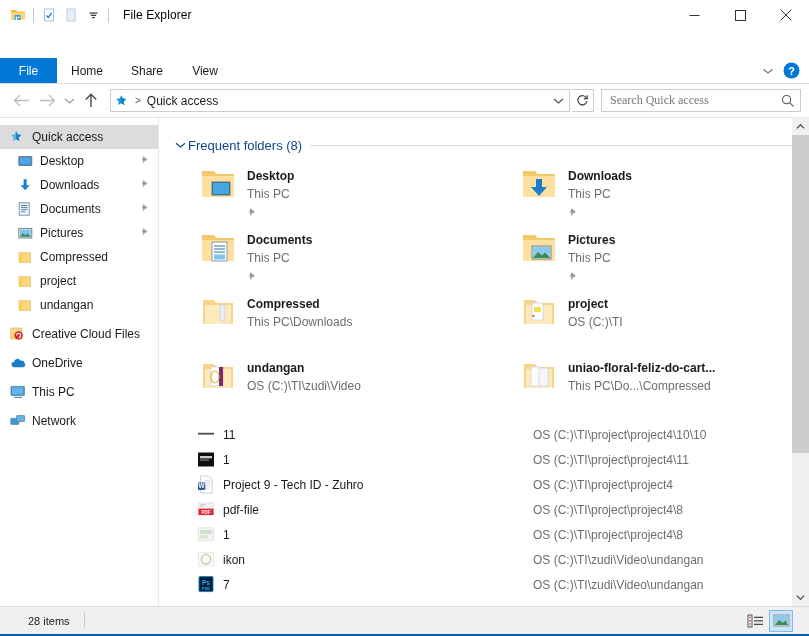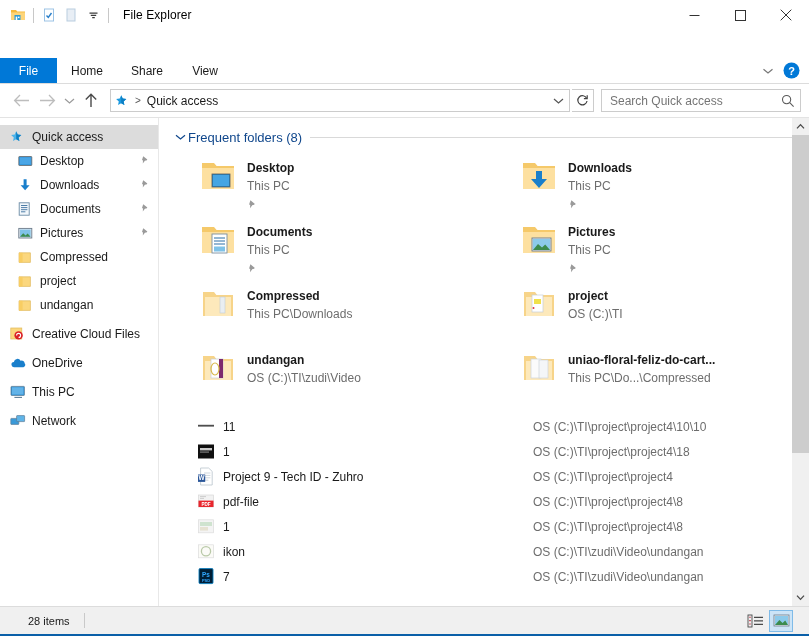--- a/index.html
+++ b/index.html
@@ -52,42 +52,42 @@
   .crumb-text { font-size: 12px; color: #1a1a1a; padding-left: 4px; }
   .addr-drop { width: 22px; height: 21px; display:flex; align-items:center;
                justify-content:center; margin-left: auto; }
   .refresh-btn { width: 22px; height: 23px; border: 1px solid #cccccc;
                  border-left: none; display:flex; align-items:center;
                  justify-content:center; background: #fff; }
   .searchbox { width: 200px; height: 23px; border: 1px solid #cccccc;
                display:flex; align-items:center; margin-left: 7px; background:#fff; }
   .search-ph { font-size: 12px; color: #6d28d9; padding-left: 8px; flex:1;
                border:none; outline:none; background:transparent;
-               font-family: Liberation Sans, sans-serif; }
+               font-family: Liberation Serif, serif; }
   .search-icon { width: 24px; display:flex; align-items:center; justify-content:center; }
 
   
   .body { flex: 1; display: flex; min-height: 0; border-top: 1px solid #e3e3e3; }
 
   
   .sidebar { width: 159px; flex: 0 0 159px; background: #fff; overflow: hidden;
              border-right: 1px solid #e8e8e8; padding-top: 7px; }
   .side-item { height: 24px; display: flex; align-items: center; padding-left: 18px;
                font-size: 12px; color: #1a1a1a; white-space: nowrap; position: relative; }
   .side-item.root { padding-left: 10px; }
   .side-item.selected { background: #dcdcdc; }
   .side-ico { width: 22px; display: flex; align-items: center; justify-content: flex-start; }
   .side-label { overflow: hidden; }
   .pin { position: absolute; right: 8px; top: 50%; transform: translateY(-50%); }
   .side-gap { height: 5px; }
 
   
   .content { flex: 1; background: #fff; position: relative; overflow: hidden;
              padding-left: 8px; }
-  .group-hdr { display: flex; align-items: center; height: 26px; margin-top: 6px;
+  .group-hdr { display: flex; align-items: center; height: 26px; margin-top: 14px;
                padding-left: 5px; }
   .grp-chev { width: 16px; display:flex; align-items:center; justify-content:center; }
   .grp-title { font-size: 13px; color: #10478c; white-space: nowrap; padding-right: 8px; }
   .grp-rule { flex: 1; height: 1px; background: #d9d9d9; margin-right: 14px; }
 
   .folders { display: grid; grid-template-columns: 1fr 1fr; column-gap: 0px;
              padding: 5px 0 0 0; }
   .folder-cell { display: flex; align-items: flex-start; height: 64px; padding-left: 30px; }
   .f-icon { width: 44px; flex: 0 0 44px; display:flex; align-items:flex-start;
             justify-content:center; padding-top: 4px; }
@@ -581,21 +581,21 @@
 
         <div class="rec-row">
           <span class="r-icon">
             <svg width="19" height="17" viewBox="0 0 19 17">
                 <rect x="1" y="1.5" width="16" height="14" fill="#101010"></rect>
                 <rect x="3" y="5" width="12" height="2.4" fill="#c9c9c9"></rect>
                 <rect x="3" y="8.4" width="9" height="1.4" fill="#6d6d6d"></rect>
               </svg>
           </span>
           <span class="r-name">1</span>
-          <span class="r-path">OS (C:)\TI\project\project4\18</span>
+          <span class="r-path">OS (C:)\TI\project\project4\11</span>
         </div>
 
         <div class="rec-row">
           <span class="r-icon">
             <svg width="19" height="19" viewBox="0 0 19 19">
               <path d="M3.6 1h8l3.6 3.4V18H3.6z" fill="#fff" stroke="#b9c4cc" stroke-width="0.8"></path>
               <path d="M7 6h6.4M7 8.4h6.4M7 10.8h6.4M7 13.2h4.4" stroke="#cfd6dc" stroke-width="1"></path>
               <rect x="1" y="7.5" width="7.2" height="7.4" fill="#2b579a"></rect>
               <text x="4.6" y="13.2" font-family="Liberation Sans, sans-serif" font-size="6.4" font-weight="bold" fill="#fff" text-anchor="middle">W</text>
             </svg>

